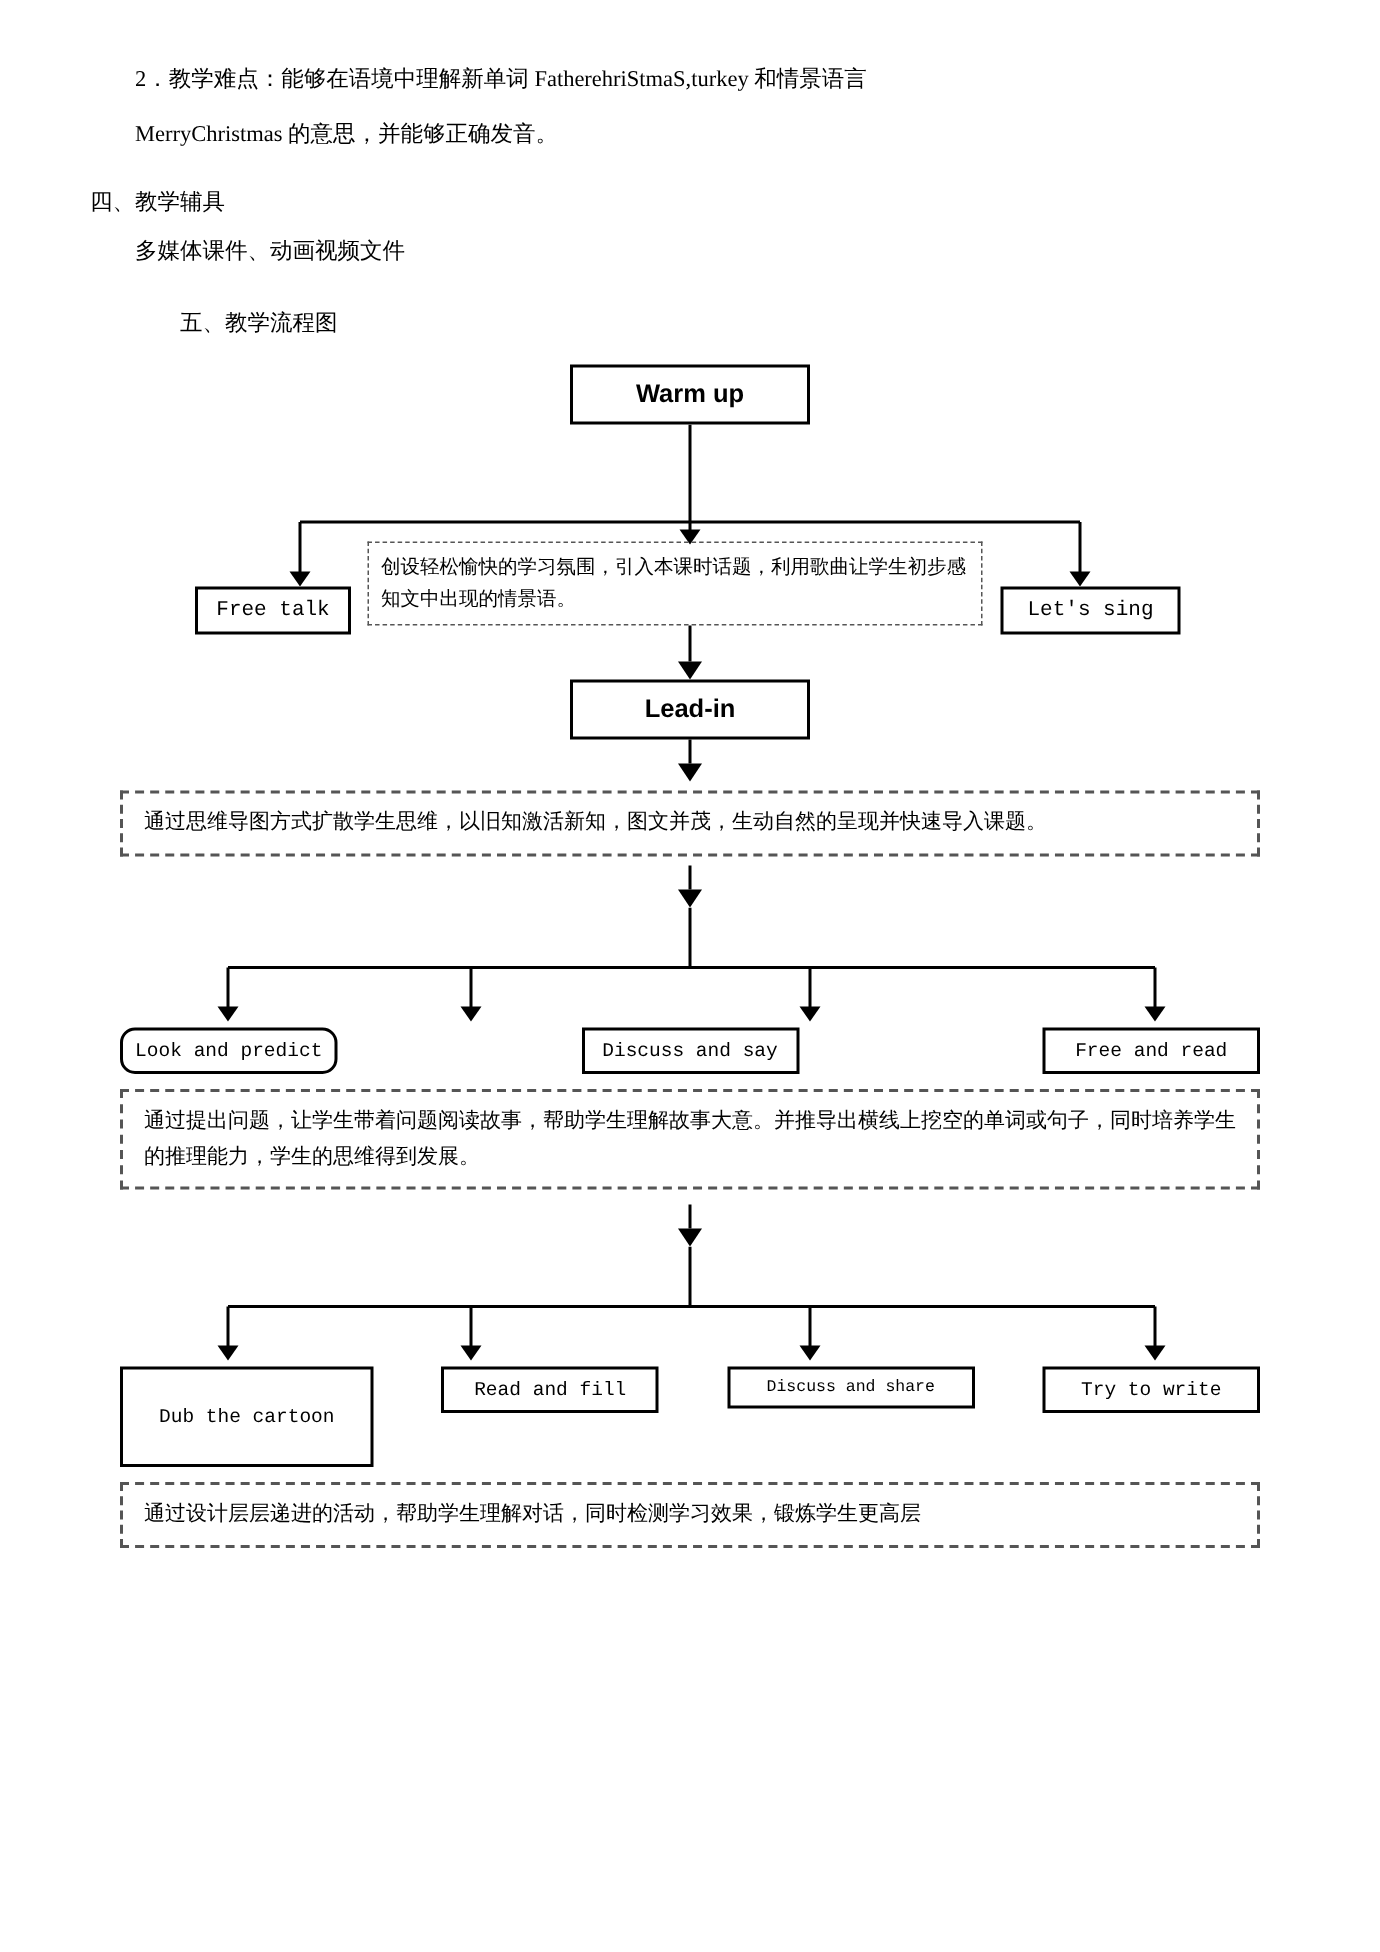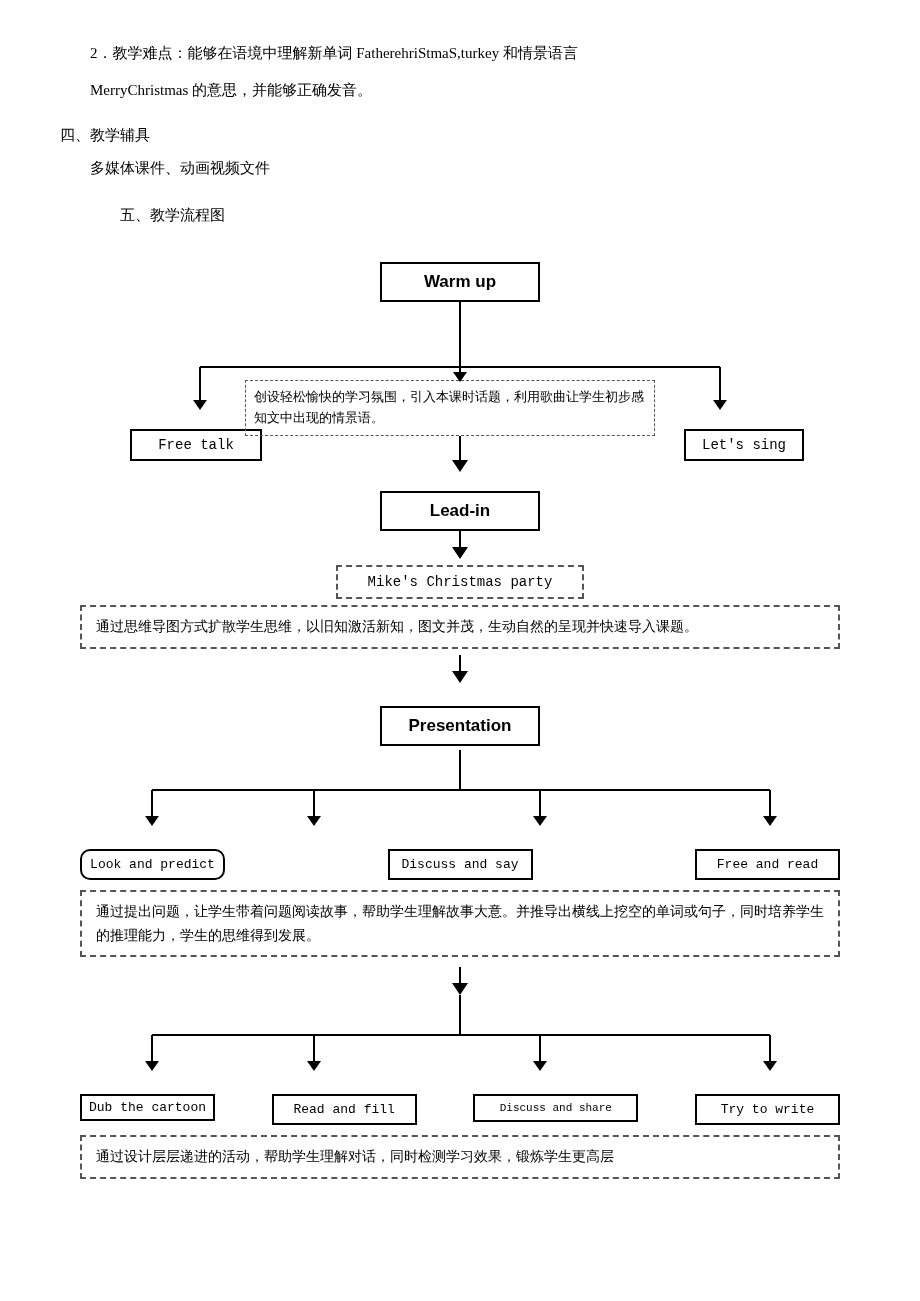--- a/index.html
+++ b/index.html
@@ -37,21 +37,20 @@
       margin: 0 auto;
       position: relative;
     }
     
     .box {
       border: 2px solid #000;
       text-align: center;
       padding: 6px 12px;
       background: #fff;
       display: inline-block;
-      margin-top: 19px;
     }
     .box-bold {
       font-weight: bold;
       font-size: 17px;
       font-family: Arial, sans-serif;
       min-width: 160px;
       padding: 8px 24px;
     }
     .box-dashed {
       border: 2px dashed #555;
@@ -134,26 +133,26 @@
 
           <line x1="640" y1="65" x2="640" y2="100" stroke="#000" stroke-width="2"></line>
 
           <polygon points="633,98 647,98 640,108" fill="#000"></polygon>
 
           <line x1="380" y1="65" x2="380" y2="72" stroke="#000" stroke-width="2"></line>
           <polygon points="373,70 387,70 380,80" fill="#000"></polygon>
         </svg>
 
         <div style="position:absolute; top:108px; left:50px;">
-          <div class="box box-mono" style="width:132px; padding:6px 8px;">
+          <div class="box box-mono" style="width:104px; padding:6px 8px;">
             <span>Free talk</span>
           </div>
         </div>
 
-        <div style="position:absolute; top:108px; right:36px;">
+        <div style="position:absolute; top:108px; right:53px;">
           <div class="box box-mono" style="width:120px; padding:6px 8px;">
             <span>Let's sing</span>
           </div>
         </div>
 
         <div style="position:absolute; top:78px; left:165px; width:410px;">
           <div style="border:1px dashed #555; padding:6px 8px; font-size:13px; line-height:1.6;">
             <span>创设轻松愉快的学习氛围，引入本课时话题，利用歌曲让学生初步感知文中出现的情景语。</span>
           </div>
         </div>
@@ -167,42 +166,32 @@
       <div class="row-center">
         <div class="box box-bold">
           <span>Lead-in</span>
         </div>
       </div>
 
       <div style="display:flex;flex-direction:column;align-items:center;margin-top:0;">
         <div style="width:2px;height:16px;background:#000;"></div>
         <div style="width:0;height:0;border-left:8px solid transparent;border-right:8px solid transparent;border-top:12px solid #000;"></div>
       </div>
-      <div class="row-center" style="margin:6px 0;">
-        <div class="box-dashed box-mono" style="padding:7px 30px;">
-          <span>Mike's Christmas party</span>
-        </div>
-      </div>
 
       <div style="margin:6px 0;">
         <div class="desc-box">
           <span>通过思维导图方式扩散学生思维，以旧知激活新知，图文并茂，生动自然的呈现并快速导入课题。</span>
         </div>
       </div>
 
       <div style="display:flex;flex-direction:column;align-items:center;">
         <div style="width:2px;height:16px;background:#000;"></div>
         <div style="width:0;height:0;border-left:8px solid transparent;border-right:8px solid transparent;border-top:12px solid #000;"></div>
       </div>
 
-      <div class="row-center" style="margin:4px 0;">
-        <div class="box box-bold">
-          <span>Presentation</span>
-        </div>
-      </div>
 
       <div style="position:relative;height:80px;">
         <svg width="760" height="80" style="position:absolute;top:0;left:0;">
 
           <line x1="380" y1="0" x2="380" y2="40" stroke="#000" stroke-width="2"></line>
 
           <line x1="72" y1="40" x2="690" y2="40" stroke="#000" stroke-width="2"></line>
 
           <line x1="72" y1="40" x2="72" y2="68" stroke="#000" stroke-width="2"></line>
           <polygon points="65,66 79,66 72,76" fill="#000"></polygon>
@@ -248,21 +237,21 @@
           <line x1="234" y1="40" x2="234" y2="68" stroke="#000" stroke-width="2"></line>
           <polygon points="227,66 241,66 234,76" fill="#000"></polygon>
           <line x1="460" y1="40" x2="460" y2="68" stroke="#000" stroke-width="2"></line>
           <polygon points="453,66 467,66 460,76" fill="#000"></polygon>
           <line x1="690" y1="40" x2="690" y2="68" stroke="#000" stroke-width="2"></line>
           <polygon points="683,66 697,66 690,76" fill="#000"></polygon>
         </svg>
       </div>
 
       <div style="display:flex;justify-content:space-between;align-items:flex-start;margin-top:0;">
-        <div class="box box-mono" style="width:135px;font-size:13px;padding:4px 4px;">
+        <div class="box box-mono" style="width:169px;font-size:13px;padding:24px 4px;">
           <span>Dub the cartoon</span>
         </div>
         <div class="box box-mono" style="width:145px;font-size:13px;padding:6px 4px;">
           <span>Read and fill</span>
         </div>
         <div class="box box-mono" style="width:165px;font-size:11px;padding:6px 4px;">
           <span>Discuss and share</span>
         </div>
         <div class="box box-mono" style="width:145px;font-size:13px;padding:6px 4px;">
           <span>Try to write</span>

